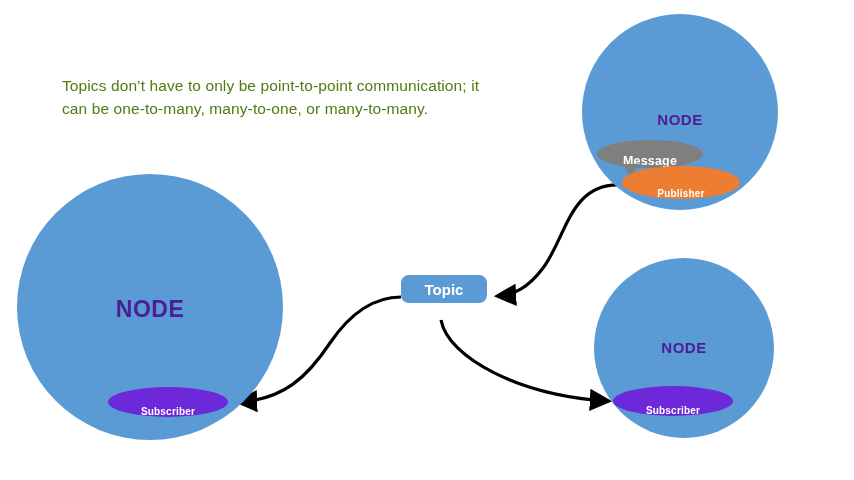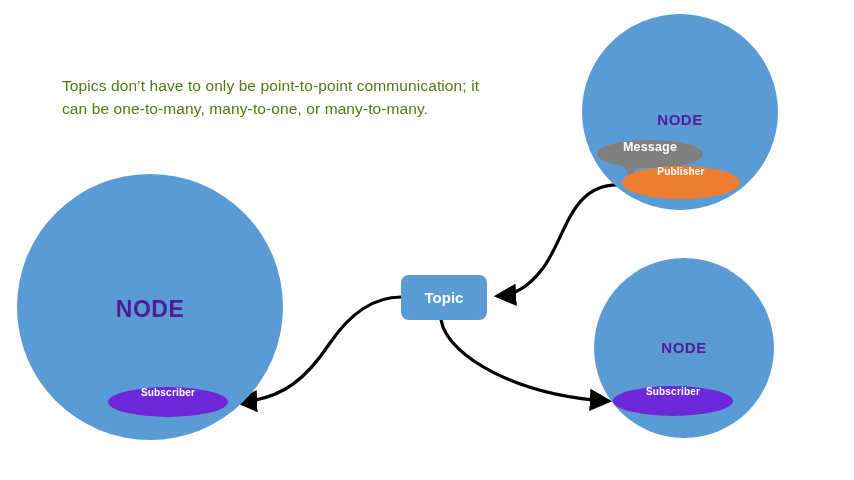--- a/index.html
+++ b/index.html
@@ -43,21 +43,21 @@
     font-size: 23px;
     top: 122px;
   }
   .node-sm .node-label {
     font-size: 15px;
   }
   .pill {
     position: absolute;
     border-radius: 50%;
     display: flex;
-    align-items: flex-start;
+    align-items: flex-end;
     justify-content: center;
     color: #ffffff;
     font-weight: bold;
     box-sizing: border-box;
   }
   .pill-green { background: #6d28d9; }
   .pill-orange { background: #ED7D31; }
   .pill-gray { background: #7F7F7F; }
   .pill-label { font-size: 10px; letter-spacing: 0.2px; }
   .pill-label-sm { font-size: 12.5px; }
@@ -127,17 +127,17 @@
     </div>
   </div>
 
   <div class="node node-sm" style="left:594px; top:258px; width:180px; height:180px;">
     <div class="node-label" style="top:81px;">NODE</div>
     <div class="pill pill-green" style="left:19px; top:128px; width:120px; height:30px;">
       <span class="pill-label">Subscriber</span>
     </div>
   </div>
 
-  <div class="topic-box" style="left:401px; top:275px; width:86px; height:45px;">
+  <div class="topic-box" style="left:401px; top:275px; width:86px; height:28px;">
     <span>Topic</span>
   </div>
 
 </div>
 
 </body></html>

